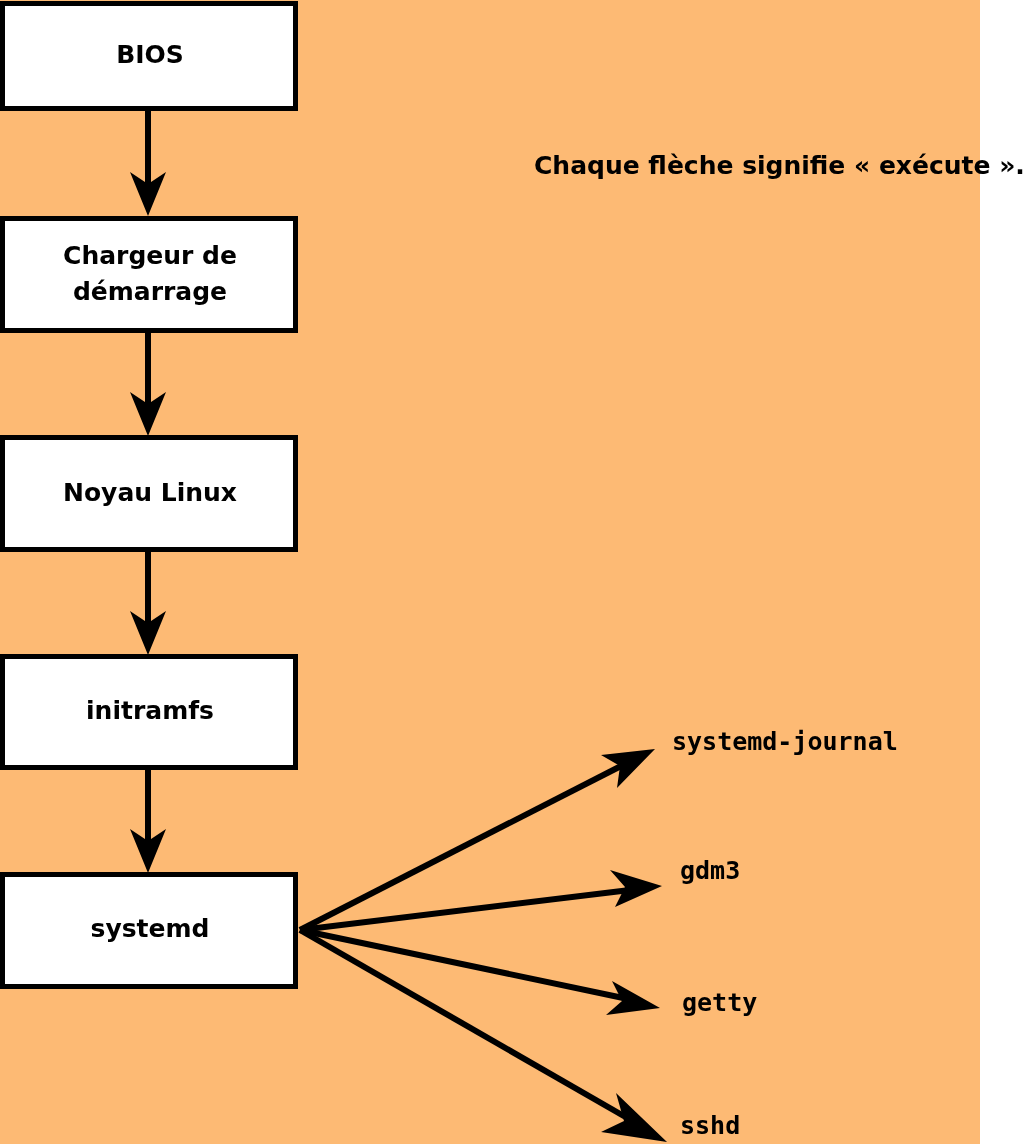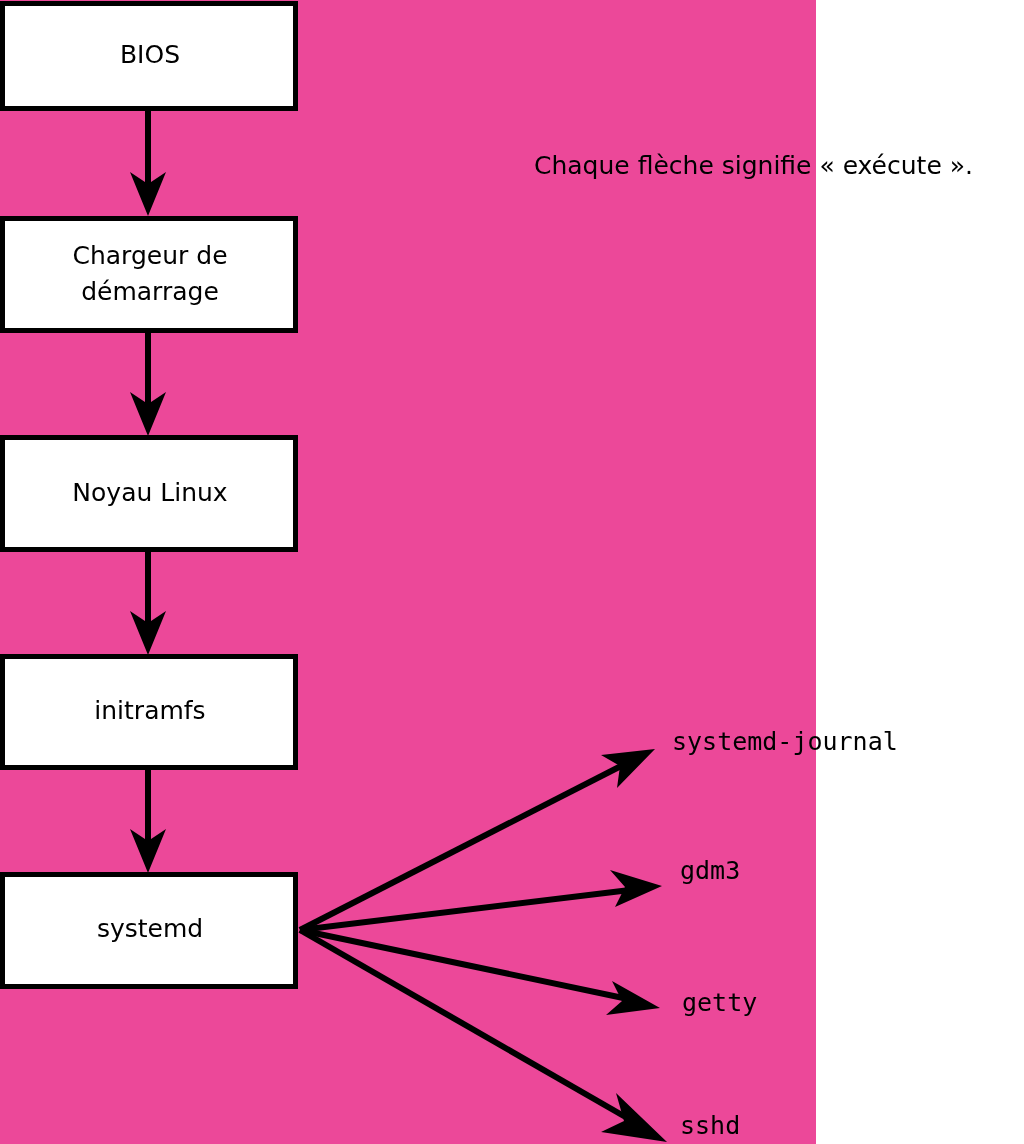--- a/index.html
+++ b/index.html
@@ -9,23 +9,24 @@
     background: #ffffff;
   }
   body {
     width: 1024px;
     height: 1144px;
     overflow: hidden;
     font-family: "DejaVu Sans", "Liberation Sans", sans-serif;
   }
   #diagram-root {
     position: relative;
-    width: 816px;
+    width: 980px;
     height: 1144px;
-    background: #ec4899;
+    background: #fdba74;
+    font-weight: bold;
   }
   #diagram-svg {
     position: absolute;
     top: 0;
     left: 0;
     width: 1024px;
     height: 1144px;
     display: block;
   }
   .box-label {

